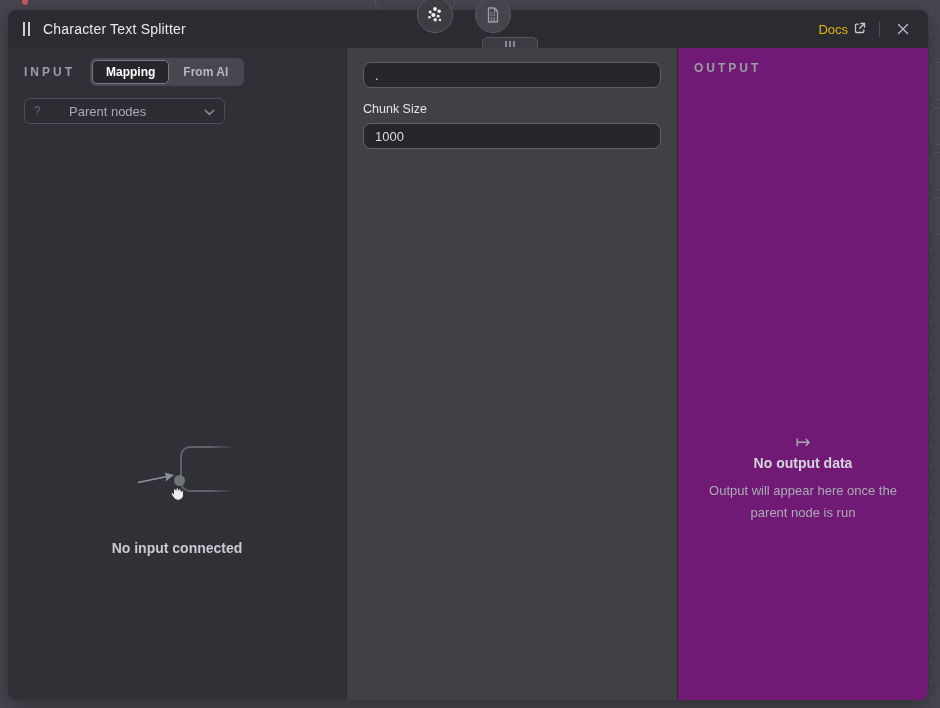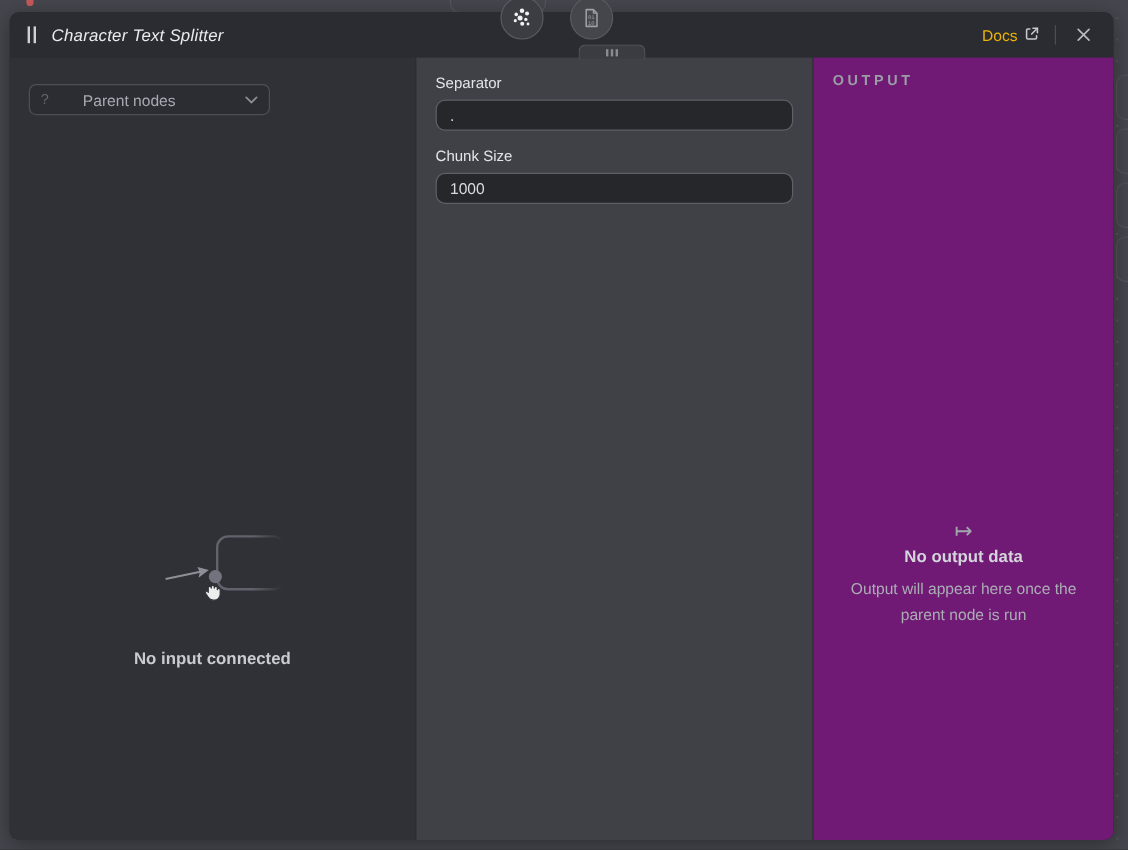--- a/index.html
+++ b/index.html
@@ -26,21 +26,21 @@
 
   
   .dialog { position:absolute; left:8px; top:10px; width:920px; height:690px;
     background:#2b2c31; border-radius:8px; overflow:hidden; z-index:2;
     box-shadow:0 4px 18px rgba(0,0,0,.35);
     display:flex; flex-direction:column; }
 
   .dlg-header { flex:0 0 38px; display:flex; align-items:center; padding:0 15px; }
   .drag-grip { display:flex; gap:3px; cursor:grab; }
   .drag-grip i { display:block; width:2px; height:14px; background:#cfd1d7; }
-  .dlg-title { margin-left:13px; font-size:14px; font-weight:500; color:#eaebee; letter-spacing:.2px;font-style:italic; }
+  .dlg-title { margin-left:13px; font-size:14px; font-weight:500; color:#eaebee; letter-spacing:.2px; }
   .hdr-spacer { flex:1; }
   .docs-link { display:flex; align-items:flex-end; gap:6px; color:#eab308; font-size:13px; cursor:pointer; }
   .hdr-vdiv { width:1px; height:16px; background:#4c4e55; margin:0 13px; }
   .close-btn { width:20px; height:20px; display:flex; align-items:center; justify-content:center; cursor:pointer; }
 
   .dlg-body { flex:1; display:flex; min-height:0; }
 
   
   .panel-input { width:338px; background:#303136; position:relative; padding:10px 16px; }
   .io-row { display:flex; align-items:center; gap:15px; }
@@ -133,20 +133,27 @@
     <div class="close-btn">
       <svg width="12" height="12" viewBox="0 0 12 12" stroke="#b9bbc2" stroke-width="1.4" stroke-linecap="round">
         <path d="M1.5 1.5 L10.5 10.5 M10.5 1.5 L1.5 10.5"></path>
       </svg>
     </div>
   </div>
 
   <div class="dlg-body">
 
     <div class="panel-input">
+      <div class="io-row">
+        <span class="io-label">INPUT</span>
+        <div class="toggle-group">
+          <span class="toggle-btn active">Mapping</span>
+          <span class="toggle-btn">From AI</span>
+        </div>
+      </div>
       <div class="dropdown">
         <span class="dd-help">?</span>
         <span class="dd-value">Parent nodes</span>
         <span>
           <svg width="11" height="7" viewBox="0 0 11 7" fill="none" stroke="#8b8e95" stroke-width="1.5" stroke-linecap="round">
             <path d="M1.2 1.2 L5.5 5.4 L9.8 1.2"></path>
           </svg>
         </span>
       </div>
 
@@ -167,21 +174,20 @@
             </svg>
           </span>
         </div>
         <div class="input-empty-title">No input connected</div>
       </div>
     </div>
 
     <div class="panel-params">
       <div class="params-content">
         <div class="field">
-          <div class="field-label">Separator</div>
           <input class="field-input" type="text" value="." style="">
         </div>
         <div class="field">
           <div class="field-label">Chunk Size</div>
           <input class="field-input" type="text" value="1000" style="">
         </div>
       </div>
     </div>
 
     <div class="panel-output">

